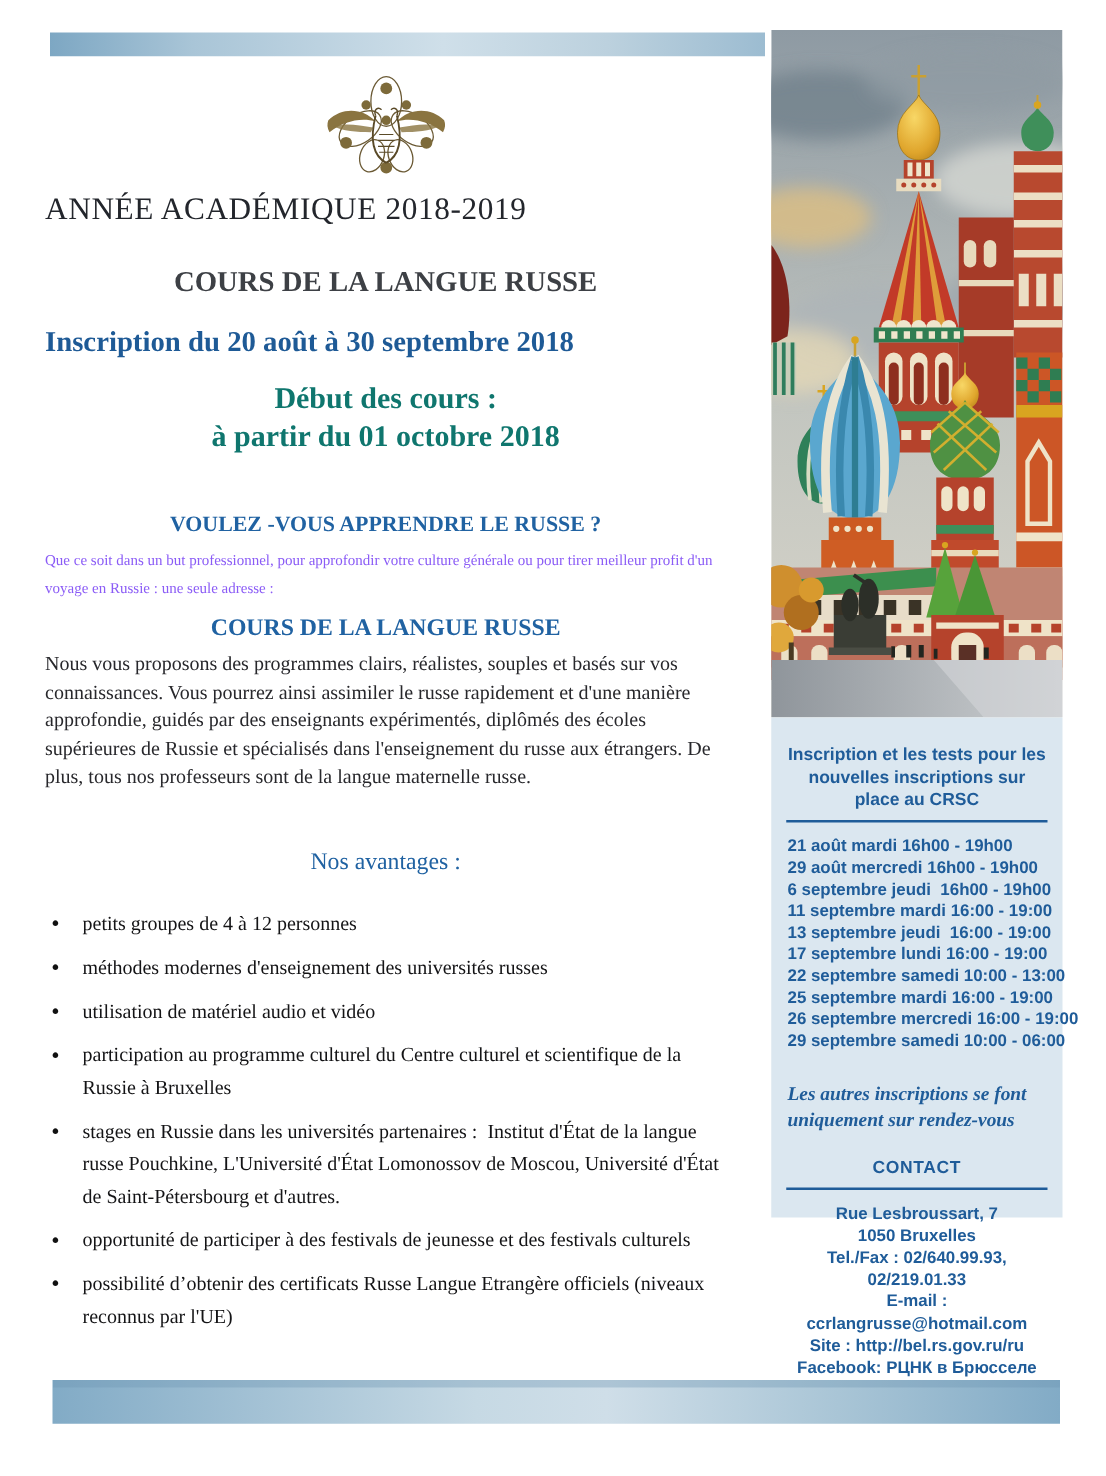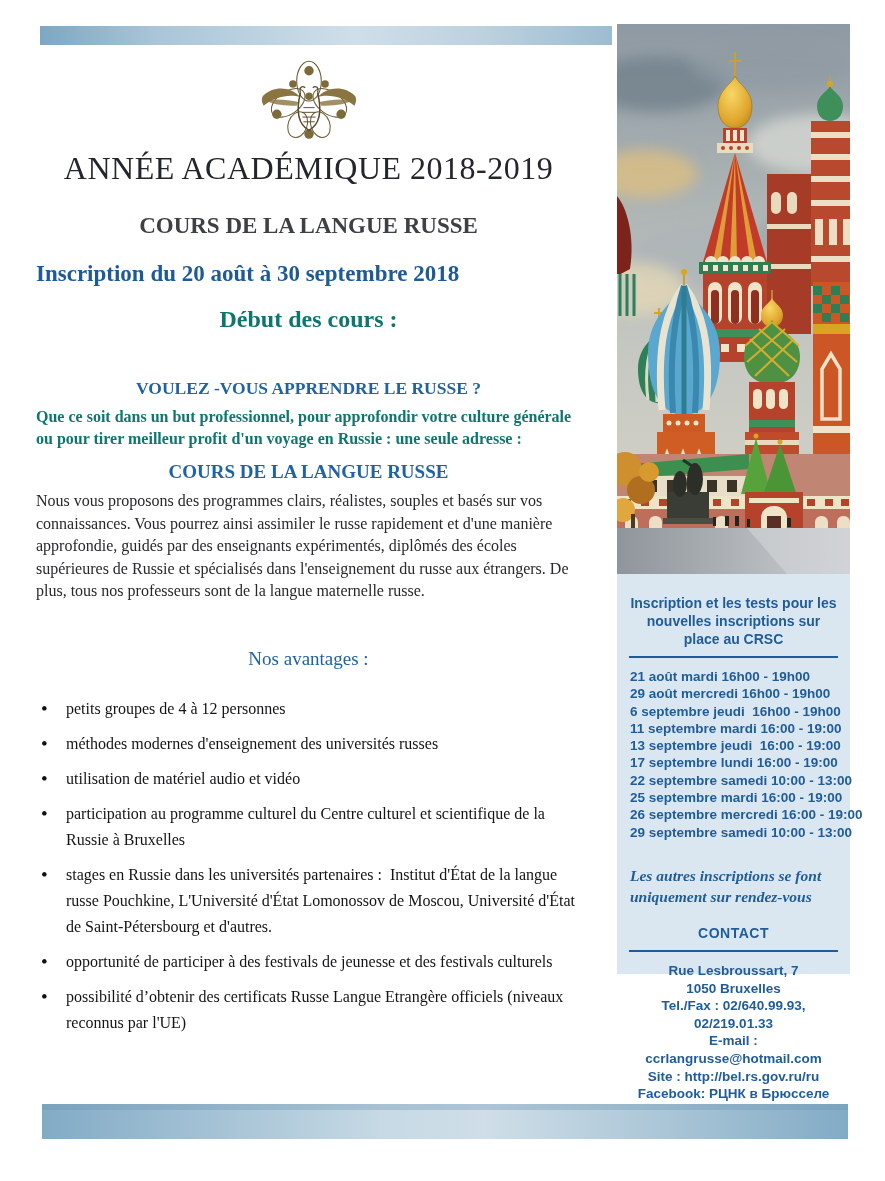--- a/index.html
+++ b/index.html
@@ -15,26 +15,26 @@
     position:absolute;left:42px;top:1104px;width:806px;height:35px;
     background:linear-gradient(90deg,#82abc6 0%,#c6d9e4 42%,#cfdee8 55%,#a9c5d6 78%,#82abc6 100%);
     box-shadow:inset 0 6px 0 rgba(110,150,178,.35);
   }
   .left-col{position:absolute;left:36px;top:24px;width:545px;}
   .logo{display:block;margin:34px auto 0 auto;}
   .org-name{
     margin-top:15px;text-align:center;font-size:21px;line-height:26px;color:#2e6da0;
     white-space:pre-wrap;letter-spacing:.5px;
   }
-  .acad-year{margin-top:9px;text-align:center;font-size:32px;line-height:30px;color:#23262c;letter-spacing:.5px;}
+  .acad-year{margin-top:9px;text-align:left;font-size:25px;line-height:30px;color:#23262c;letter-spacing:.5px;}
   .course-title{margin-top:29px;text-align:center;font-size:23px;line-height:27px;color:#3d4045;font-weight:bold;}
   .inscription{margin-top:21px;font-size:23px;line-height:27px;color:#1e5a96;font-weight:bold;}
   .start-lines{margin-top:17px;text-align:center;font-size:24px;line-height:31px;color:#0f766e;font-weight:bold;}
   .question{margin-top:43px;text-align:center;font-size:17.5px;line-height:21px;color:#2062a2;font-weight:bold;}
-  .intro{margin:7px 0 0 0;font-size:16px;line-height:22px;color:#0f766e;font-weight:bold;white-space:pre-wrap;}
+  .intro{margin:7px 0 0 0;font-size:12px;line-height:22px;color:#8b5cf6;font-weight:normal;white-space:pre-wrap;}
   .course-title2{margin-top:10px;text-align:center;font-size:19px;line-height:23px;color:#2062a2;font-weight:bold;}
   .desc{margin:7px 0 0 0;font-size:16px;line-height:22.5px;color:#28282c;white-space:pre-wrap;}
   .advantages-heading{margin-top:44px;text-align:center;font-size:19px;line-height:23px;color:#2062a2;font-weight:normal;}
   ul.advantages{margin:26px 0 0 0;padding:0;list-style:none;}
   ul.advantages li{
     position:relative;padding-left:30px;margin-bottom:9px;
     font-size:16px;line-height:26px;color:#141416;white-space:pre-wrap;
   }
   ul.advantages li::before{content:"•";position:absolute;left:5px;top:0;font-size:19px;color:#111;}
   .photo{position:absolute;left:617px;top:24px;width:233px;height:550px;display:block;}
@@ -94,20 +94,21 @@
       </g>
     </svg>
 
     <div class="acad-year">ANNÉE ACADÉMIQUE 2018-2019</div>
 
     <div class="course-title">COURS DE LA LANGUE RUSSE</div>
     <div class="inscription">Inscription du 20 août à 30 septembre 2018</div>
 
     <div class="start-lines">
       <div>Début des cours :</div>
+      <div>à partir du 01 octobre 2018</div>
     </div>
 
     <div class="question">VOULEZ -VOUS APPRENDRE LE RUSSE ?</div>
     <p class="intro">Que ce soit dans un but professionnel, pour approfondir votre culture générale ou pour tirer meilleur profit d'un voyage en Russie : une seule adresse :</p>
 
     <div class="course-title2">COURS DE LA LANGUE RUSSE</div>
     <p class="desc">Nous vous proposons des programmes clairs, réalistes, souples et basés sur vos connaissances. Vous pourrez ainsi assimiler le russe rapidement et d'une manière approfondie, guidés par des enseignants expérimentés, diplômés des écoles supérieures de Russie et spécialisés dans l'enseignement du russe aux étrangers. De plus, tous nos professeurs sont de la langue maternelle russe.</p>
 
     <div class="advantages-heading">Nos avantages :</div>
     <ul class="advantages">
@@ -405,21 +406,21 @@
     <div>
       <div class="sched-line">21 août mardi 16h00 - 19h00</div>
       <div class="sched-line">29 août mercredi 16h00 - 19h00</div>
       <div class="sched-line">6 septembre jeudi  16h00 - 19h00</div>
       <div class="sched-line">11 septembre mardi 16:00 - 19:00</div>
       <div class="sched-line">13 septembre jeudi  16:00 - 19:00</div>
       <div class="sched-line">17 septembre lundi 16:00 - 19:00</div>
       <div class="sched-line">22 septembre samedi 10:00 - 13:00</div>
       <div class="sched-line">25 septembre mardi 16:00 - 19:00</div>
       <div class="sched-line">26 septembre mercredi 16:00 - 19:00</div>
-      <div class="sched-line">29 septembre samedi 10:00 - 13:00</div>
+      <div class="sched-line">29 septembre samedi 10:00 - 06:00</div>
     </div>
     <div class="note">Les autres inscriptions se font uniquement sur rendez-vous</div>
     <div class="contact-heading">CONTACT</div>
     <hr>
     <div>
       <div class="contact-line">Rue Lesbroussart, 7</div>
       <div class="contact-line">1050 Bruxelles</div>
       <div class="contact-line">Tel./Fax : 02/640.99.93,</div>
       <div class="contact-line">02/219.01.33</div>
       <div class="contact-line">E-mail : ccrlangrusse@hotmail.com</div>

